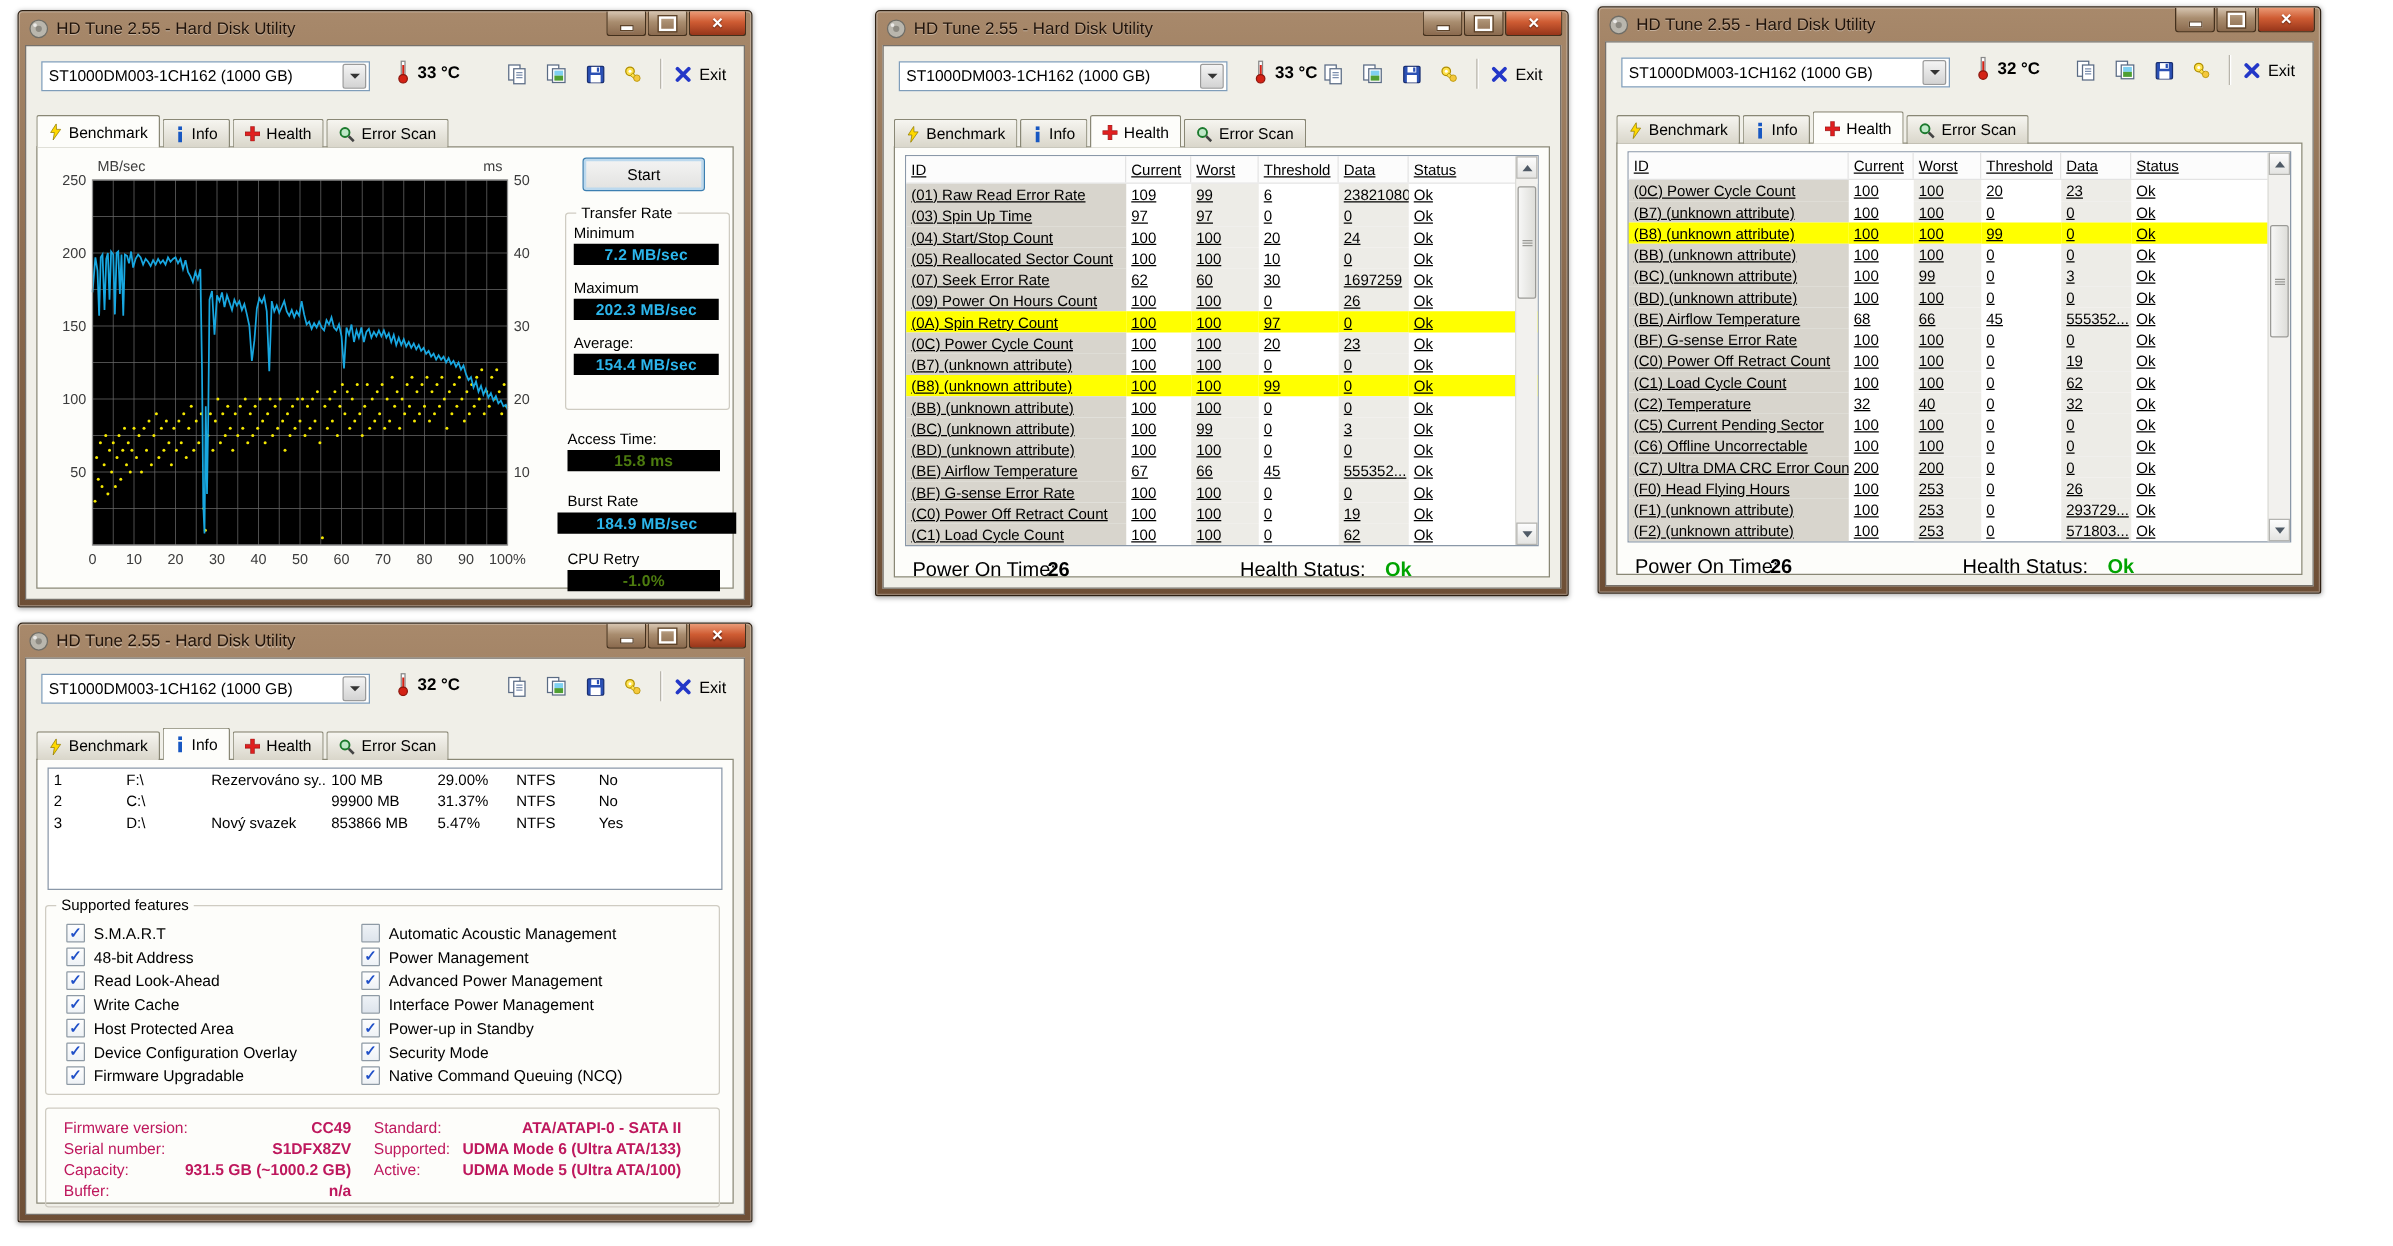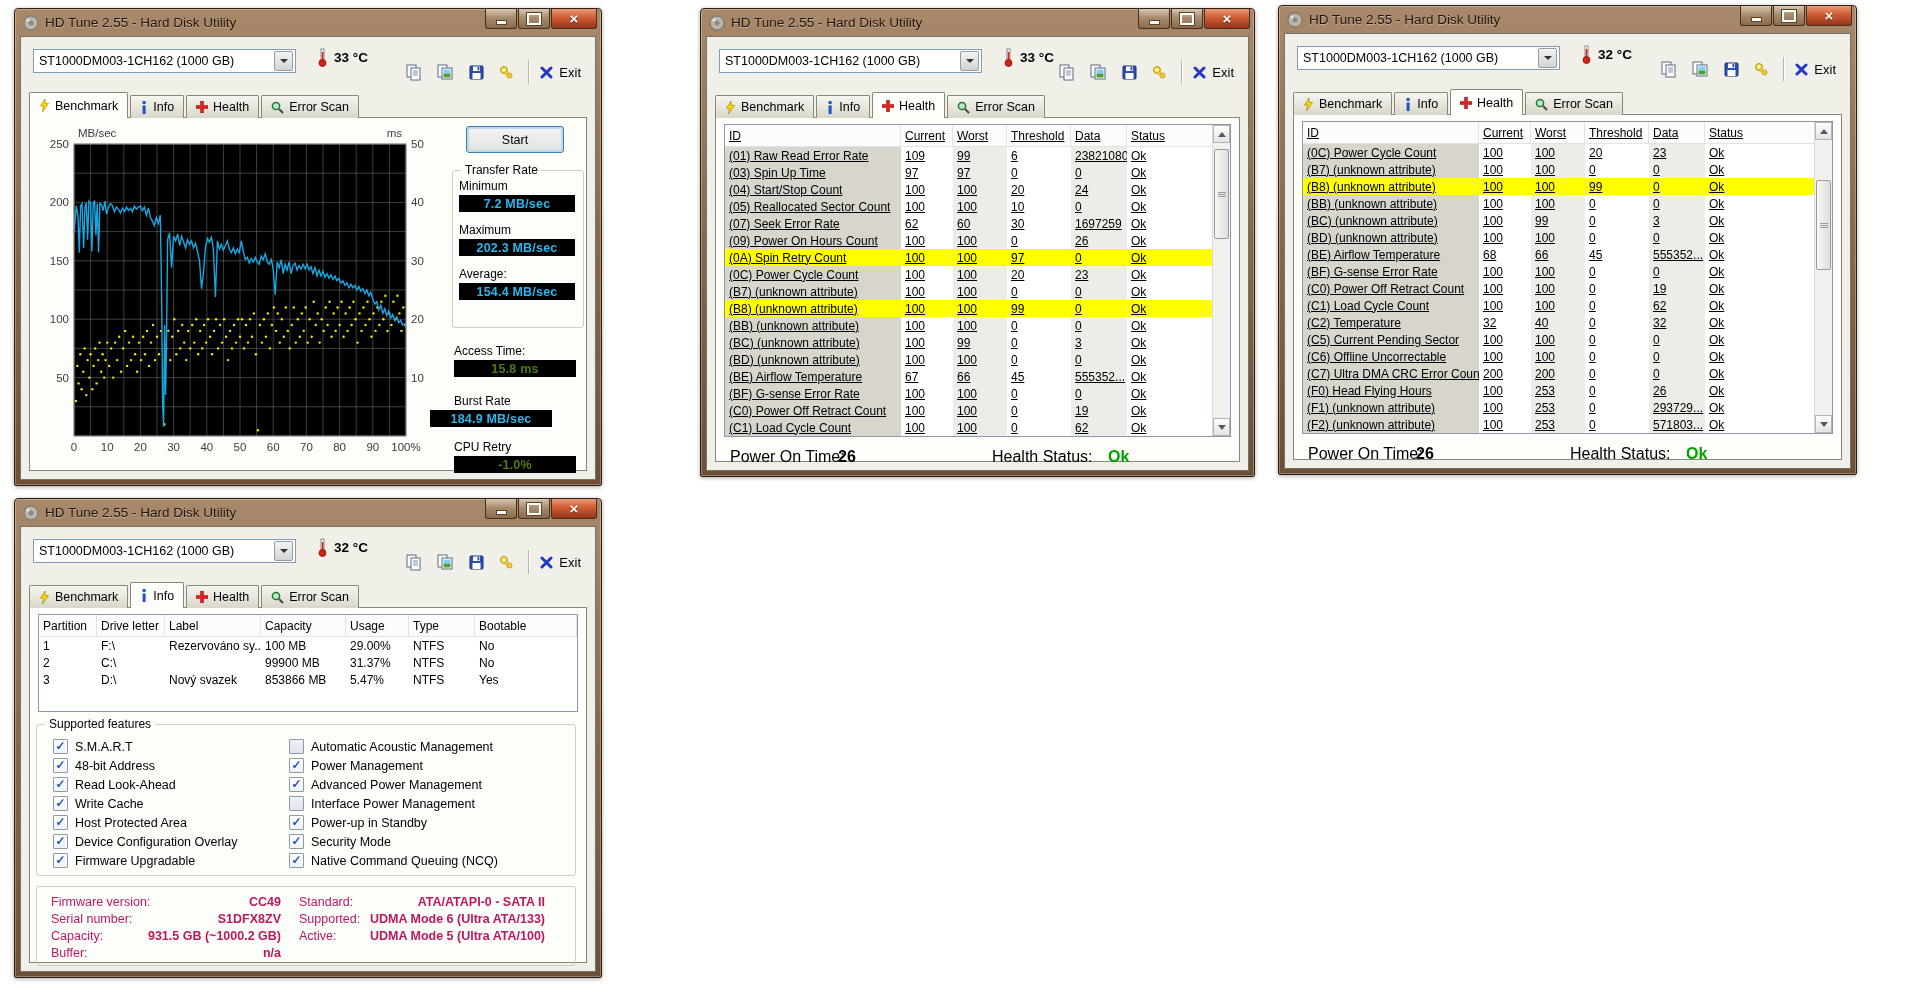--- a/index.html
+++ b/index.html
@@ -18,21 +18,21 @@
   .g-x{color:#fff;font-weight:bold;font-size:15px;line-height:1;text-shadow:0 1px 1px #5a1d0a;}
   .body{position:absolute;left:5px;right:5px;top:27px;bottom:5px;background:#f0efe8;border:1px solid #76716b;}
   
   .combo{position:absolute;left:12px;top:12px;width:254px;height:22px;background:#fff;border:1px solid #7f9db9;
     font-size:12.5px;display:flex;align-items:center;padding:0 2px 0 5px;color:#000;}
   .combo .ctext{flex:1;white-space:nowrap;overflow:hidden;}
   .arrowbtn{width:17px;height:18px;background:linear-gradient(#f4f4f4,#d3d3d3);border:1px solid #9a9a9a;
     border-radius:2px;display:flex;align-items:center;justify-content:center;}
   .arr-dn{width:0;height:0;border:4px solid transparent;border-top-color:#333;margin-top:4px;}
   .temp{position:absolute;left:296px;top:11px;display:flex;align-items:center;gap:6px;font-size:13.5px;font-weight:bold;color:#000;}
-  .tools{position:absolute;right:14px;top:22px;display:flex;align-items:center;gap:11px;height:26px;}
+  .tools{position:absolute;right:14px;top:9px;display:flex;align-items:center;gap:11px;height:26px;}
   .tool{display:flex;align-items:center;justify-content:center;width:20px;height:20px;}
   .vsep{width:1px;height:24px;background:#b8b5ab;box-shadow:1px 0 0 #fff;}
   .exit{display:flex;align-items:center;gap:6px;font-size:13px;color:#000;}
   
   .tabs{position:absolute;left:8px;top:56px;display:flex;align-items:flex-end;gap:2px;height:25px;z-index:3;}
   .tab{height:22px;display:flex;align-items:center;gap:5px;padding:0 9px;border:1px solid #898775;border-bottom:none;
     border-radius:2px 2px 0 0;background:linear-gradient(#f6f5f0,#d9d6ca);font-size:12.5px;color:#000;}
   .tab.active{background:#fdfdfa;height:25px;position:relative;z-index:4;}
   .page{position:absolute;left:8px;right:8px;top:80px;bottom:8px;background:#fdfdfa;border:1px solid #898775;}
   
@@ -430,21 +430,21 @@
         <span class="slabel" style="left:6px;top:8px;">Minimum</span>
         <div class="vbox" style="left:6px;top:24px;width:116px;">7.2 MB/sec</div>
         <span class="slabel" style="left:6px;top:52px;">Maximum</span>
         <div class="vbox" style="left:6px;top:68px;width:116px;">202.3 MB/sec</div>
         <span class="slabel" style="left:6px;top:96px;">Average:</span>
         <div class="vbox" style="left:6px;top:112px;width:116px;">154.4 MB/sec</div>
       </div>
       <span class="slabel" style="left:424px;top:226px;">Access Time:</span>
       <div class="vbox yel" style="left:424px;top:242px;width:122px;">15.8 ms</div>
       <span class="slabel" style="left:424px;top:276px;">Burst Rate</span>
-      <div class="vbox" style="left:400px;top:292px;width:122px;">184.9 MB/sec</div>
+      <div class="vbox" style="left:416px;top:292px;width:143px;">184.9 MB/sec</div>
       <span class="slabel" style="left:424px;top:322px;">CPU Retry</span>
       <div class="vbox yel" style="left:424px;top:338px;width:122px;">-1.0%</div>
     </div>
   </div>
 </div>
 
 <div class="win" style="left:700px;top:8px;width:553px;height:467px;">
   <div class="tbar">
     <svg width="16" height="16">
         <circle cx="8" cy="8" r="7" fill="#b9b6ad" stroke="#6f6d66"></circle>
@@ -1096,29 +1096,20 @@
       <div class="tab">
           <svg width="13" height="13">
             <circle cx="5" cy="5" r="3.6" fill="#bfe8c8" stroke="#1c7a2e" stroke-width="1.5"></circle>
             <line x1="8" y1="8" x2="12" y2="12" stroke="#444" stroke-width="2"></line>
           </svg>
           <span>Error Scan</span>
         </div>
     </div>
     <div class="page">
       <div class="lv plv" style="height:96px;">
-        <div class="lvhead">
-          <span>Partition</span>
-          <span>Drive letter</span>
-          <span>Label</span>
-          <span>Capacity</span>
-          <span>Usage</span>
-          <span>Type</span>
-          <span>Bootable</span>
-        </div>
         <div class="lvbody">
             <div class="lvrow">
               <span>1</span>
               <span>F:\</span>
               <span>Rezervováno sy...</span>
               <span>100 MB</span>
               <span>29.00%</span>
               <span>NTFS</span>
               <span>No</span>
             </div>

